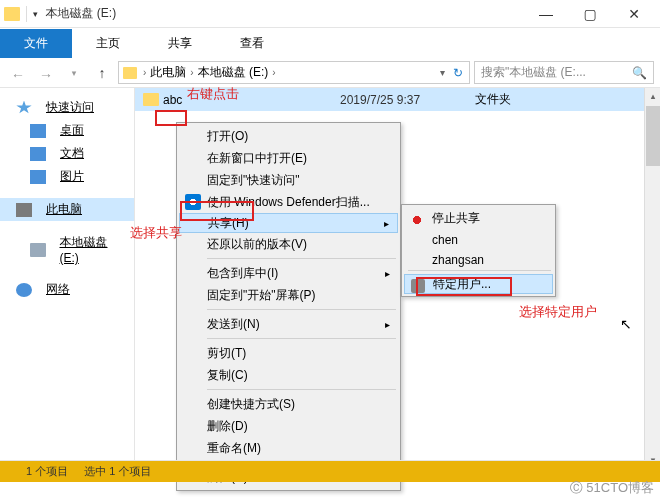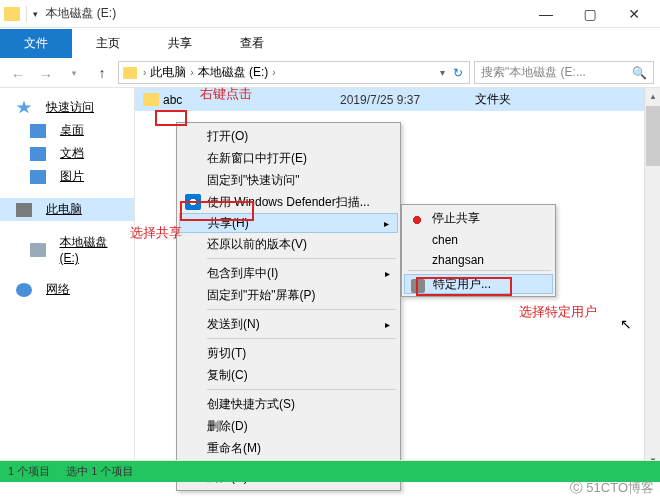--- a/index.html
+++ b/index.html
@@ -50,21 +50,21 @@
 .col.size { width: 60px; }
 
 .file-row { display: flex; align-items: center; padding: 3px 0; }
 .file-row.highlight { background: #cde8ff; }
 .file-row .fname { width: 205px; display: flex; align-items: center; gap: 4px; padding-left: 8px; }
 .file-row .folder-mini { width: 16px; height: 13px; background: #ffd968; border-radius: 1px; }
 .file-row .fdate { width: 135px; color: #333; }
 .file-row .ftype { width: 95px; }
 
 .annotation { position: absolute; color: #d22; font-size: 13px; font-weight: 500; pointer-events: none; }
-.ann1 { top: 85px; left: 200px; text-align: right; }
+.ann1 { top: 85px; left: 187px; text-align: right; }
 .ann2 { top: 224px; left: 130px; }
 .ann3 { top: 303px; left: 519px; }
 .redbox { position: absolute; border: 2px solid #d22; pointer-events: none; }
 .rb1 { top: 110px; left: 155px; width: 32px; height: 16px; }
 .rb2 { top: 201px; left: 180px; width: 74px; height: 20px; }
 .rb3 { top: 277px; left: 416px; width: 96px; height: 19px; }
 
 .context-menu { position: absolute; top: 122px; left: 176px; width: 225px; background: #f0f0f0; border: 1px solid #a0a0a0; box-shadow: 2px 2px 4px rgba(0,0,0,0.2); padding: 2px; }
 .menu-item { display: flex; align-items: center; height: 22px; font-size: 12px; color: #000; padding-left: 28px; position: relative; }
 .menu-item.hov { background: #cde8ff; border: 1px solid #99c9ef; height: 20px; }
@@ -77,21 +77,21 @@
 .sub-item { display: flex; align-items: flex-end; height: 20px; font-size: 12px; padding-left: 28px; position: relative; }
 .sub-item.hov { background: #cde8ff; border: 1px solid #99c9ef; }
 .sub-item .sicon { position: absolute; left: 6px; width: 14px; height: 14px; }
 .sicon.stop { background: radial-gradient(circle, #d22 40%, transparent 40%); }
 .sicon.user { background: #888; border-radius: 2px; }
 
 .scrollbar-v { position: absolute; top: 0; right: 0; width: 16px; height: 100%; background: #f0f0f0; border-left: 1px solid #ddd; }
 .scrollbar-v .thumb { background: #ccc; width: 14px; height: 60px; margin: 18px auto; }
 .sb-arrow { position: absolute; width: 16px; height: 16px; display: flex; align-items: center; justify-content: center; font-size: 9px; color: #666; }
 
-.statusbar { height: 22px; border-top: 1px solid #e5e5e5; display: flex; align-items: center; padding: 0 8px; font-size: 11px; gap: 16px; color: #333; background: #22c55e; position: absolute; bottom: 18px; left: 0; right: 0; }
+.statusbar { height: 22px; border-top: 1px solid #e5e5e5; display: flex; align-items: center; padding: 0 26px; font-size: 11px; gap: 16px; color: #333; background: #eab308; position: absolute; bottom: 18px; left: 0; right: 0; }
 
 .watermark { position: absolute; bottom: 3px; right: 6px; font-size: 13px; color: #999; }
 .cursor-ptr { position: absolute; top: 316px; left: 620px; font-size: 14px; color: #000; }
 </style>
 </head>
 <body>
 
 <div class="titlebar">
   <span class="folder-ico"></span>
   <span class="divider"></span>

